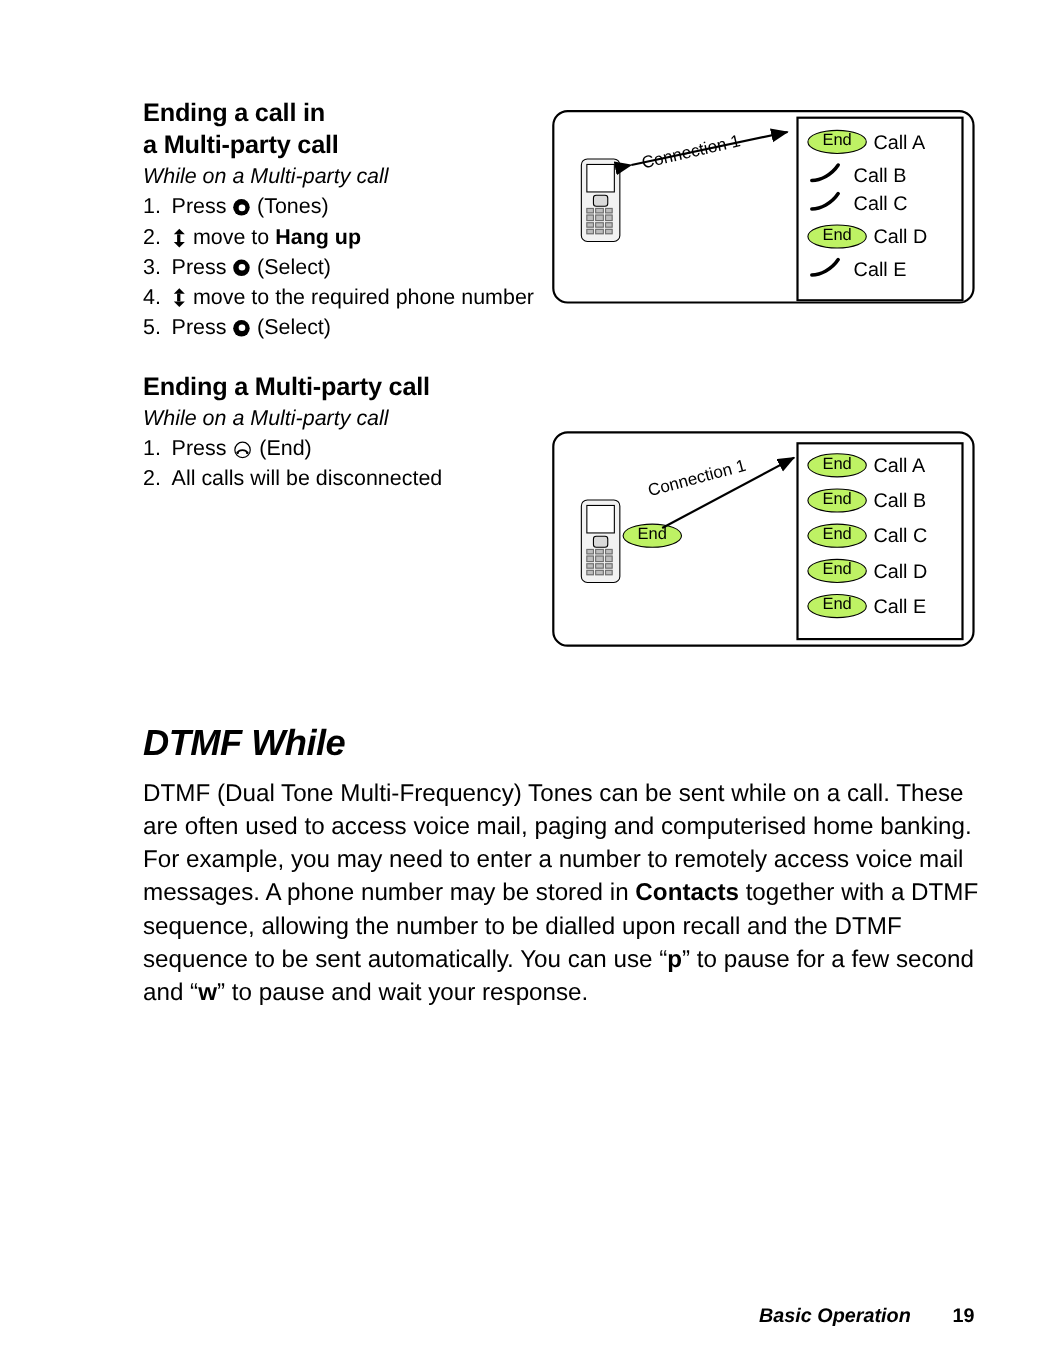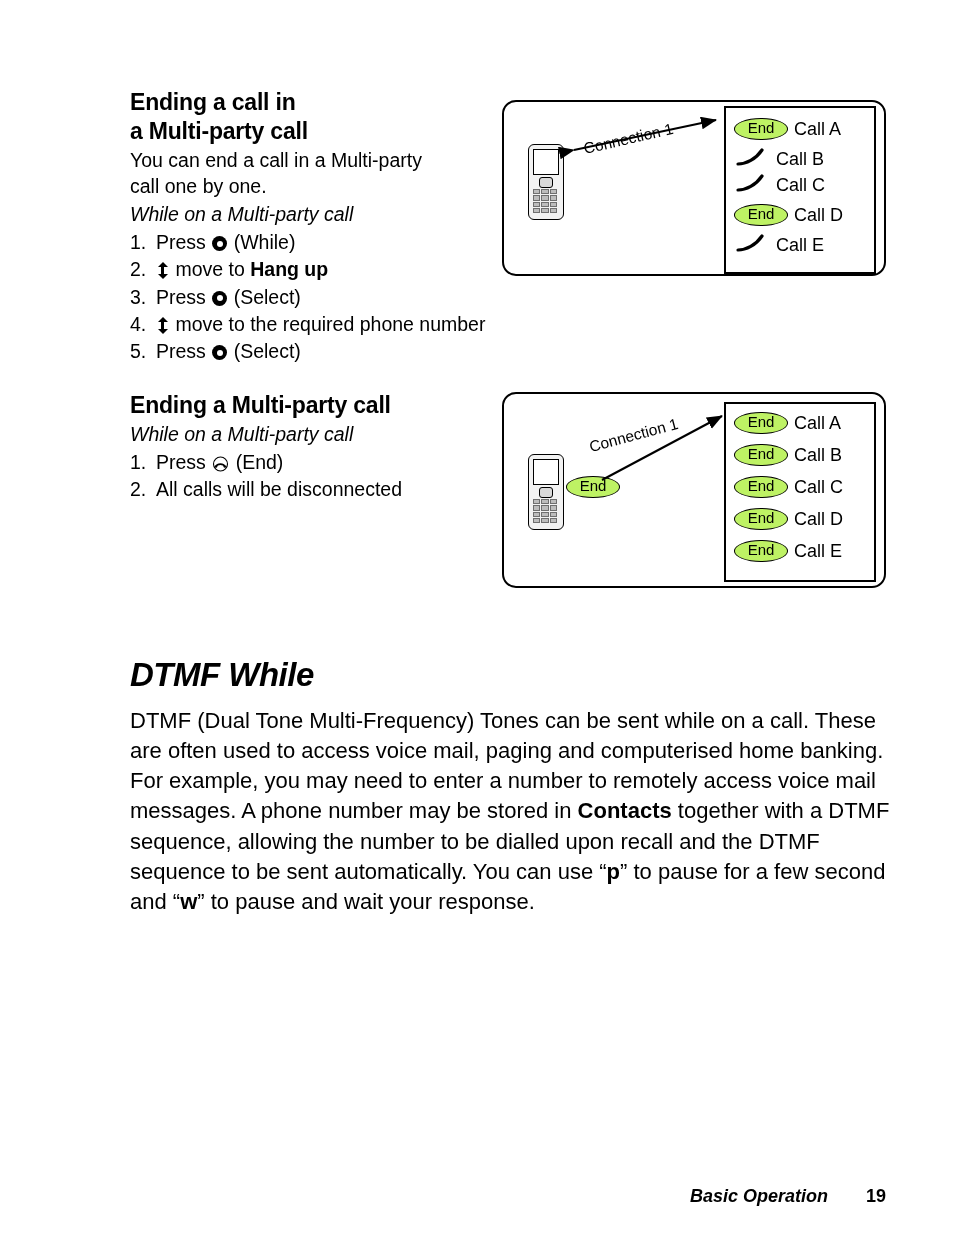--- a/index.html
+++ b/index.html
@@ -276,31 +276,27 @@
 
 <div class="page">
 
   <div class="col-left">
 
     <h2 class="sec-title">
       <span>Ending a call in</span><br>
       <span>a Multi-party call</span>
     </h2>
 
-    <p class="body">
-      <span>You can end a call in a Multi-party</span><br>
-      <span>call one by one.</span>
-    </p>
 
     <p class="italic">While on a Multi-party call</p>
 
     <ol class="steps">
       <li>
         <span class="num">1.</span>
-        <span class="txt"><span>Press </span><span class="key-select"></span><span> (While)</span></span>
+        <span class="txt"><span>Press </span><span class="key-select"></span><span> (Tones)</span></span>
       </li>
       <li>
         <span class="num">2.</span>
         <span class="txt"><span class="key-nav"><span class="bar"></span></span><span> move to </span><span class="b">Hang up</span></span>
       </li>
       <li>
         <span class="num">3.</span>
         <span class="txt"><span>Press </span><span class="key-select"></span><span> (Select)</span></span>
       </li>
       <li>

